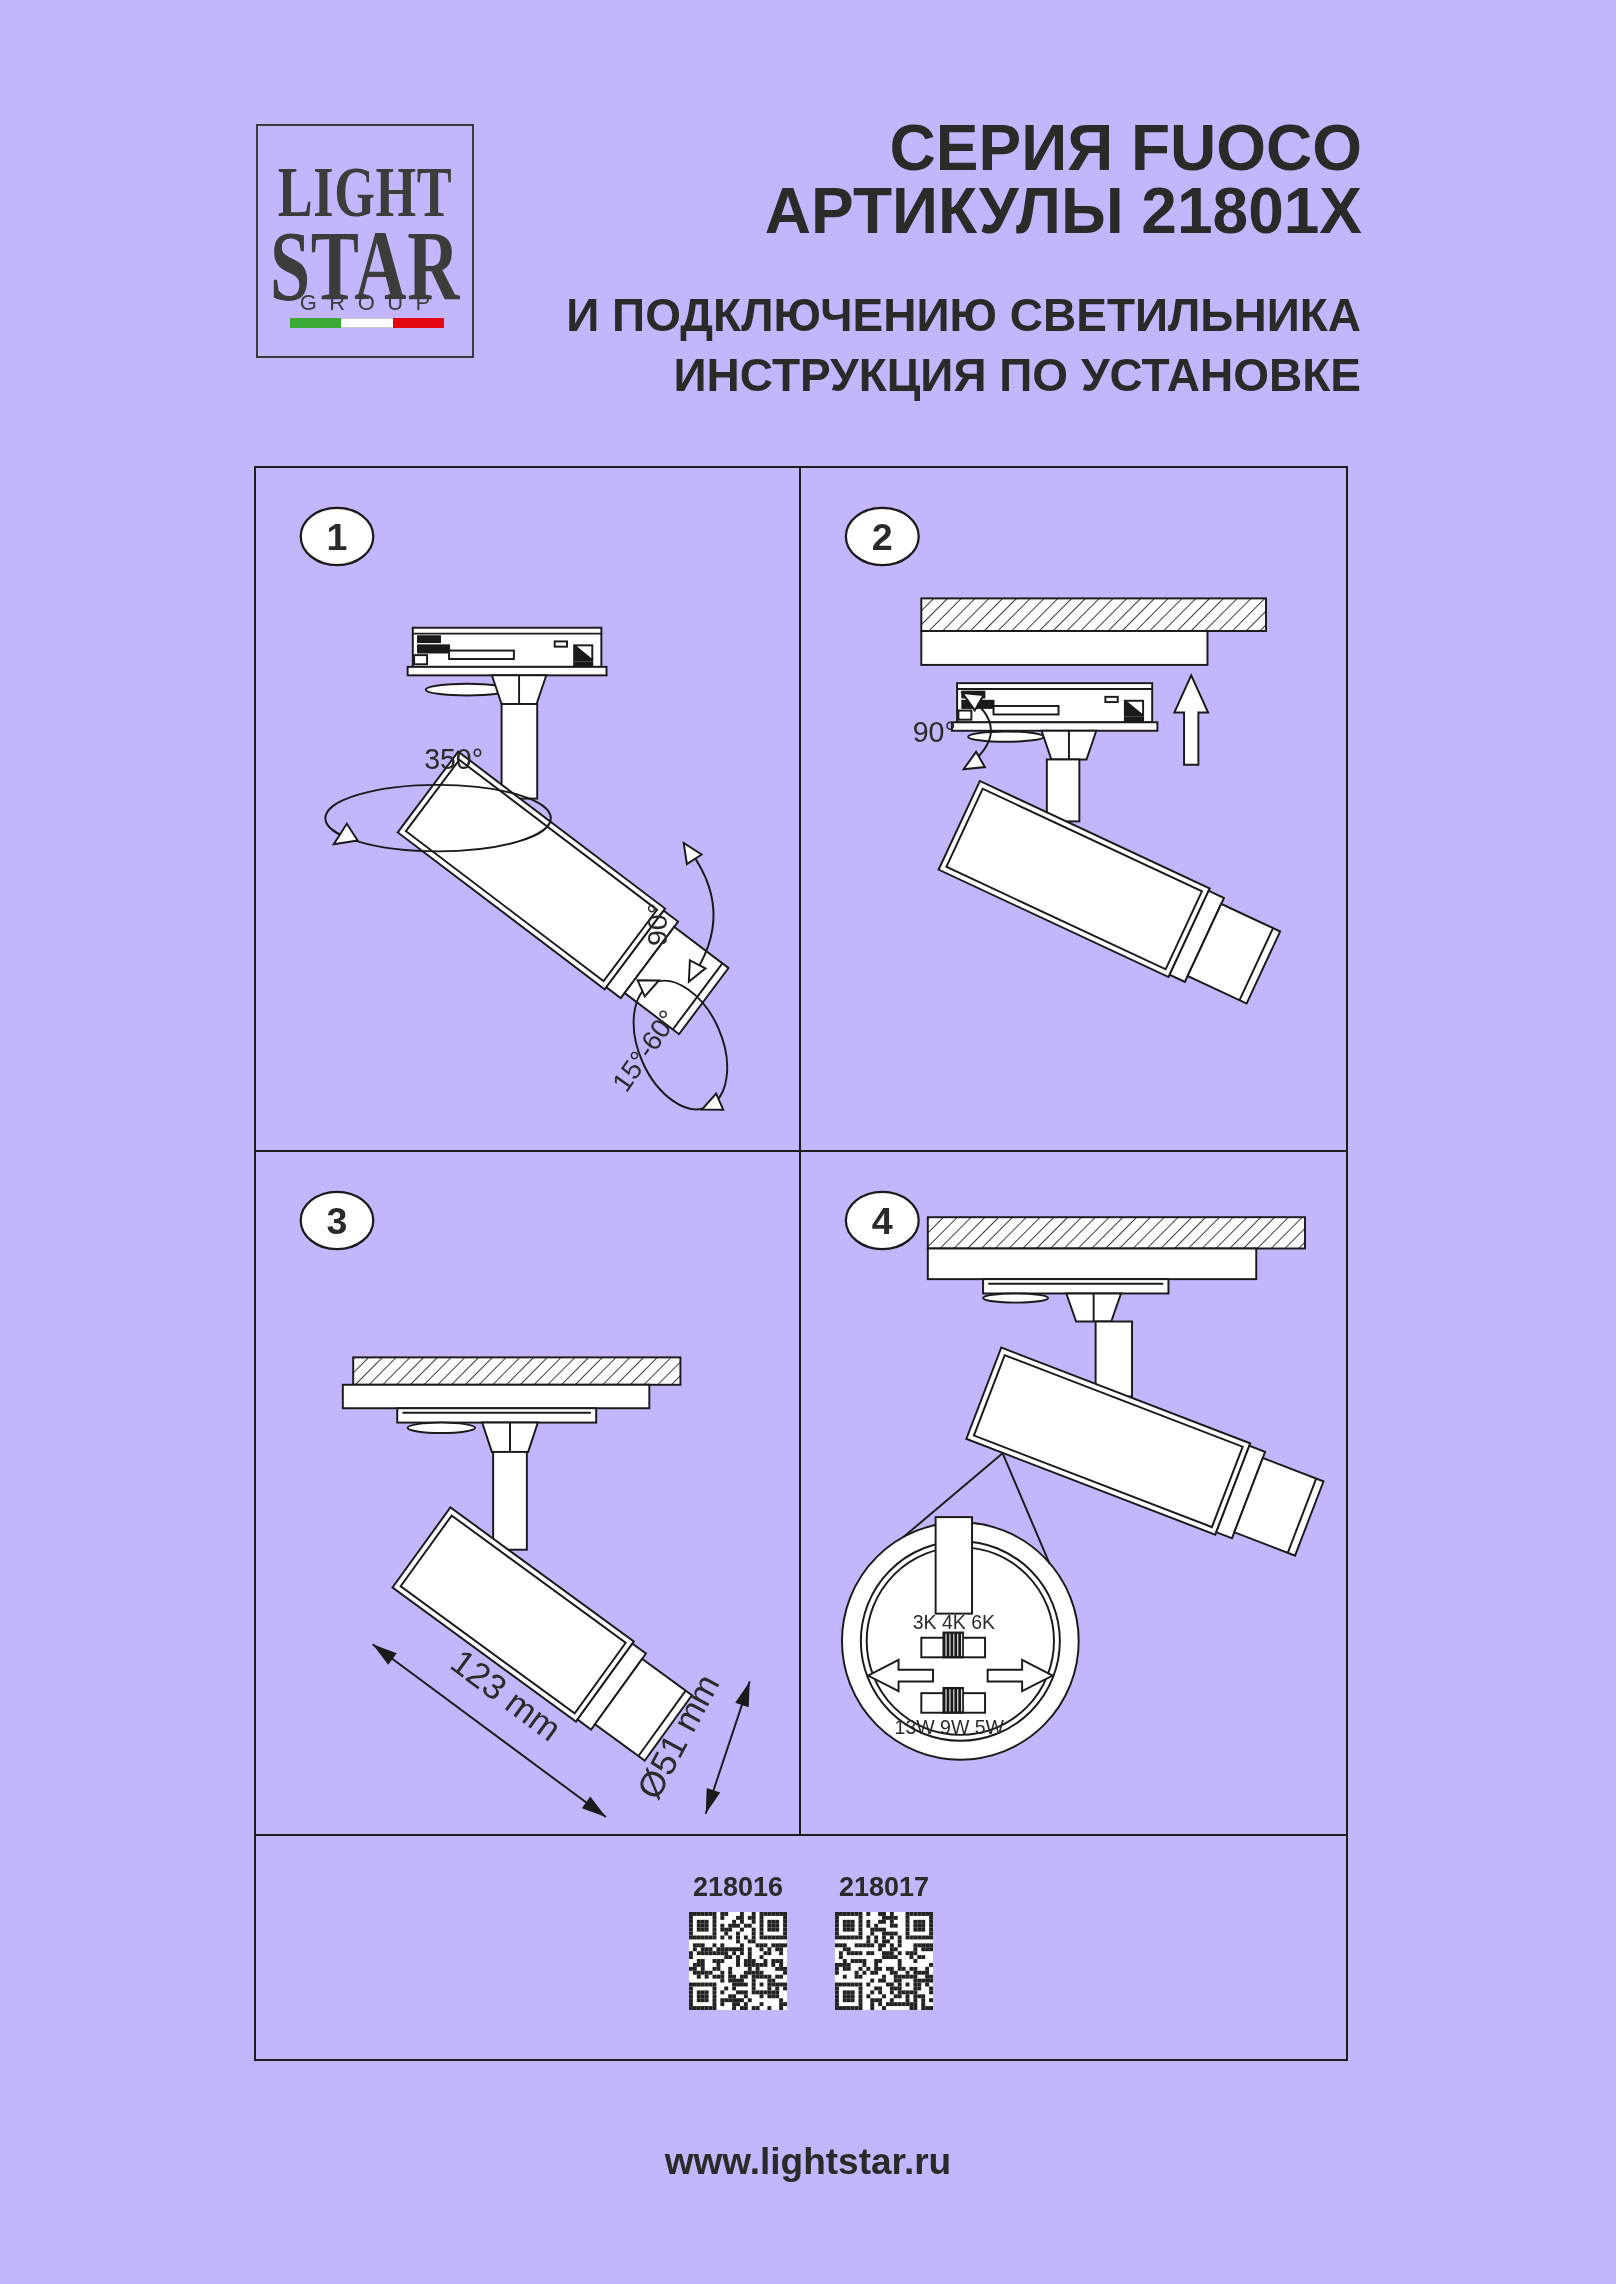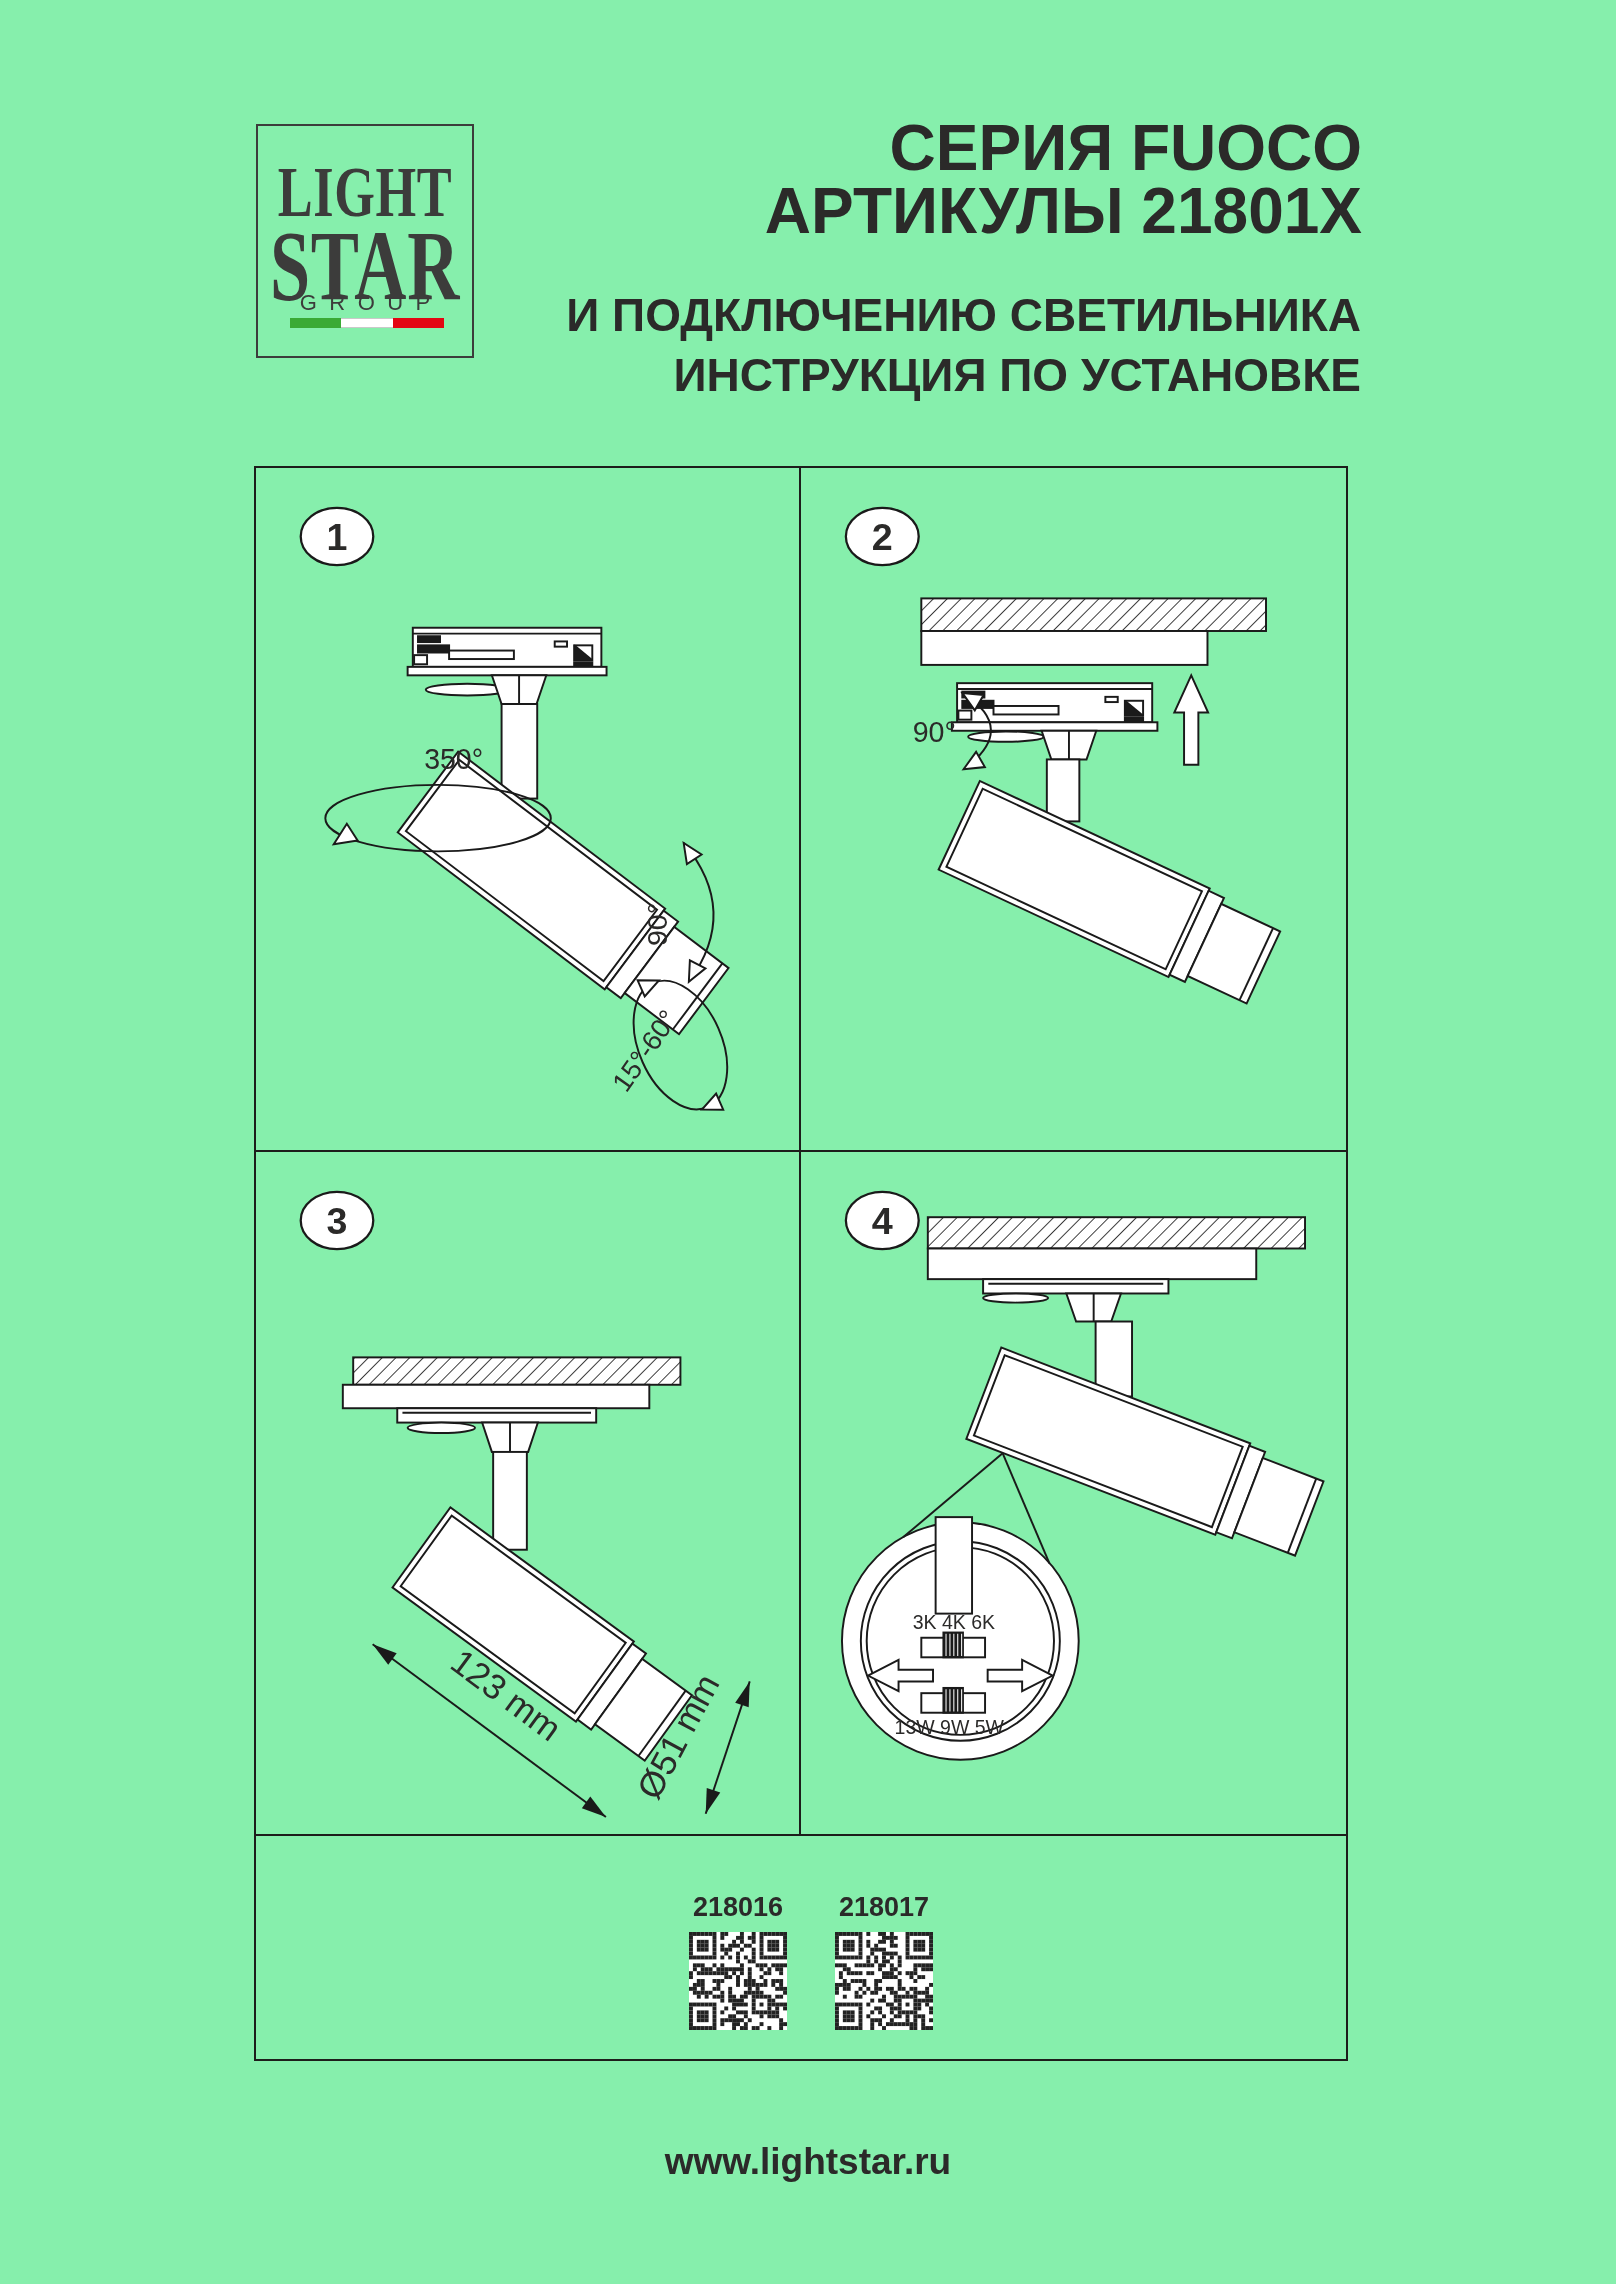--- a/index.html
+++ b/index.html
@@ -1,16 +1,16 @@
 <!DOCTYPE html>
 <html style="font-size:10.4px"><head>
 <meta charset="utf-8">
 <style>
   html,body{margin:0;padding:0;background:#fff;}
-  .sheet{position:relative;width:1616px;height:2284px;background:#86efac;
+  .sheet{position:relative;width:1616px;height:2284px;background:#c4b5fd;
          font-family:"Liberation Sans",sans-serif;color:#2b2a29;overflow:hidden;}
 
   
   .logo-box{position:absolute;left:256px;top:124px;width:218px;height:234px;
             border:2px solid #3c3c3b;box-sizing:border-box;}
   .logo-light{position:absolute;top:25px;left:0;width:100%;text-align:center;
               font-family:"Liberation Serif",serif;font-weight:700;font-size:55px;
               color:#3c3c3b;transform:scale(.95,1.30);transform-origin:50% 0;letter-spacing:0.7px;}
   .logo-star{position:absolute;top:83px;left:0;width:100%;text-align:center;
              font-family:"Liberation Serif",serif;font-weight:700;font-size:76px;
@@ -29,21 +29,21 @@
   
   .frame{position:absolute;left:254px;top:466px;width:1094px;height:1595px;
          border:2.6px solid #1d1d1b;box-sizing:border-box;
          display:grid;grid-template-columns:1fr 1fr;grid-template-rows:684px 684px 1fr;}
   .cell{position:relative;box-sizing:border-box;}
   .cell.c1{border-right:2px solid #1d1d1b;}
   .cell.r1,.cell.r2{border-bottom:2px solid #1d1d1b;}
   .cell svg{position:absolute;inset:0;width:100%;height:100%;}
 
   
-  .strip{grid-column:1 / span 2;position:relative;margin-top:20px;}
+  .strip{grid-column:1 / span 2;position:relative;}
   .article{position:absolute;top:36px;width:98px;text-align:center;}
   .article .code{font-size:27px;font-weight:600;color:#2b2a29;line-height:30px;}
   .article svg{display:block;margin:10.4px auto 0;width:98px;height:98px;}
 
   .footer{position:absolute;left:0;top:2141px;width:100%;text-align:center;
           font-size:37px;font-weight:700;color:#2b2a29;}
 </style>
 </head>
 <body>
 

